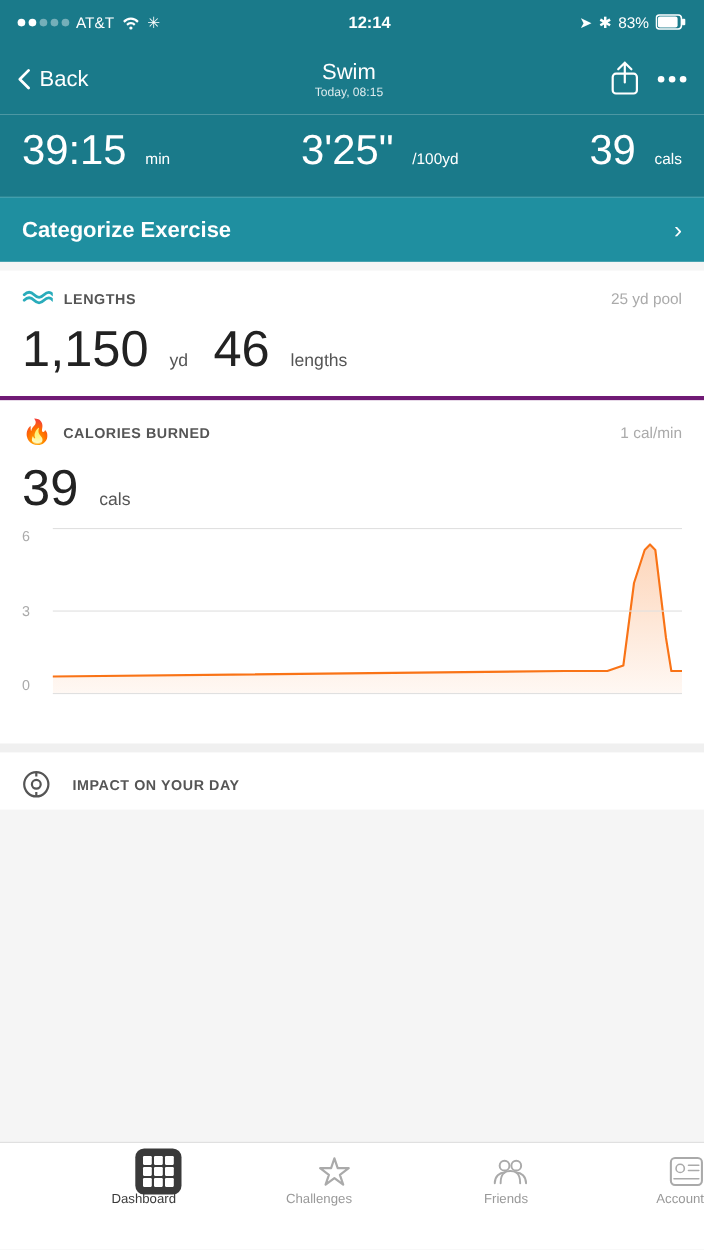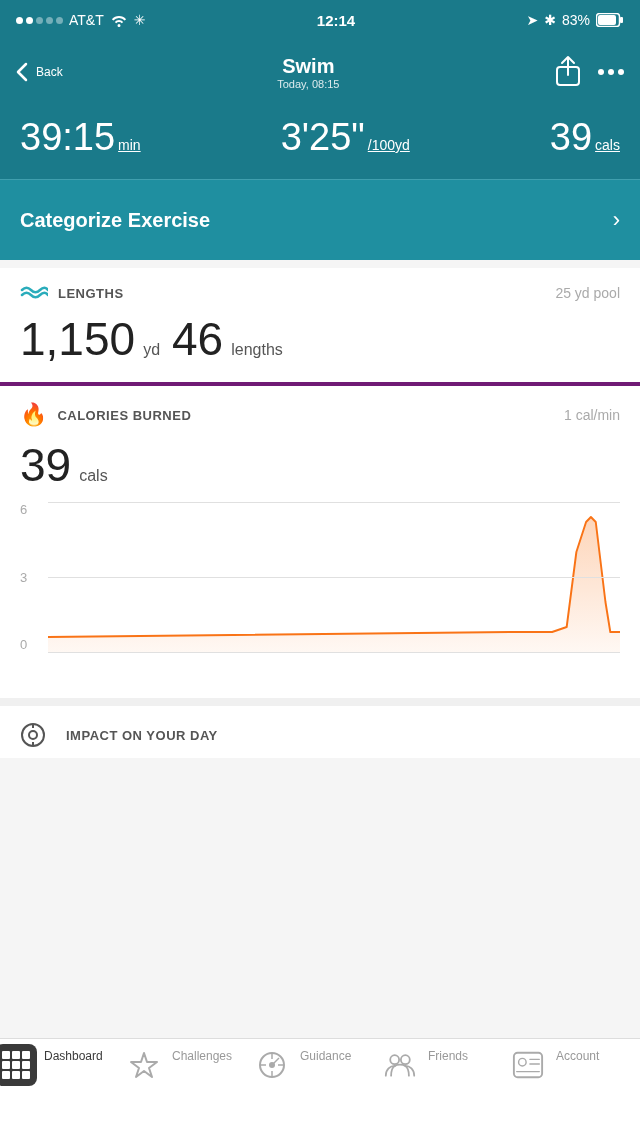--- a/index.html
+++ b/index.html
@@ -45,44 +45,44 @@
     }
     .nav-back {
       display: flex;
       align-items: center;
       gap: 4px;
       color: white;
       font-size: 18px;
       cursor: pointer;
     }
     .nav-title-block { text-align: center; }
-    .nav-title { font-size: 20px; font-weight: 700; color: white; }
+    .nav-title { font-size: 20px; font-weight: 400; color: white; }
     .nav-subtitle { font-size: 11px; color: rgba(255,255,255,0.85); }
     .nav-actions { display: flex; align-items: center; gap: 16px; }
     .share-icon { width: 28px; height: 34px; }
     .more-dots { display: flex; gap: 4px; align-items: center; }
     .more-dot { width: 6px; height: 6px; border-radius: 50%; background: white; }
 
     
     .stats-row {
       background: #1a7a8a;
       padding: 12px 20px 20px;
       display: flex;
       justify-content: space-between;
       align-items: flex-start;
     }
     .stat-item { color: white; }
     .stat-value { font-size: 38px; font-weight: 300; }
-    .stat-unit { font-size: 14px; font-weight: 400; margin-left: 3px; text-decoration: underline; }
+    .stat-unit { font-size: 14px; font-weight: 400; margin-left: 17px; }
     .stat-item.middle { text-align: center; }
 
     
     .categorize-banner {
       background: #1f8fa0;
-      padding: 27px 20px;
+      padding: 16px 20px;
       display: flex;
       align-items: center;
       justify-content: space-between;
       cursor: pointer;
       border-top: 1px solid rgba(255,255,255,0.15);
     }
     .categorize-text {
       font-size: 20px;
       font-weight: 700;
       color: white;
@@ -117,21 +117,21 @@
       letter-spacing: 0.5px;
       text-transform: uppercase;
     }
     .section-meta {
       font-size: 14px;
       color: #aaa;
     }
     .section-value-row {
       display: flex;
       align-items: baseline;
-      gap: 8px;
+      gap: 19px;
       margin-top: 4px;
     }
     .big-value { font-size: 46px; font-weight: 300; color: #222; }
     .big-unit { font-size: 16px; color: #555; }
     .big-value-secondary { font-size: 46px; font-weight: 300; color: #222; margin-left: 4px; }
 
     
     .wave-icon { color: #2aacbb; font-size: 20px; }
     
     .flame-icon { font-size: 22px; }
@@ -201,23 +201,23 @@
       height: 98px;
       background: white;
       border-top: 1px solid #ddd;
       display: flex;
       align-items: flex-start;
       padding-top: 10px;
     }
     .tab-item {
       flex: 1;
       display: flex;
-      flex-direction: row;
-      align-items: flex-start;
-      gap: 12px;
+      flex-direction: column;
+      align-items: flex-end;
+      gap: 2px;
       cursor: pointer;
     }
     .tab-icon {
       width: 32px;
       height: 32px;
       display: flex;
       align-items: center;
       justify-content: center;
     }
     .tab-label {
@@ -273,21 +273,21 @@
       </svg>
     </span>
   </div>
 </div>
 
 <div class="nav-bar">
   <div class="nav-back">
     <svg width="12" height="20" viewBox="0 0 12 20" fill="white">
       <path d="M10 2L2 10l8 8" stroke="white" stroke-width="2.5" stroke-linecap="round" stroke-linejoin="round" fill="none"></path>
     </svg>
-    <span style="font-size:12px; margin-left:4px;">Back</span>
+    <span style="font-size:20px; margin-left:4px;">Back</span>
   </div>
   <div class="nav-title-block">
     <div class="nav-title">Swim</div>
     <div class="nav-subtitle">Today, 08:15</div>
   </div>
   <div class="nav-actions">
     <div>
       <svg class="share-icon" viewBox="0 0 28 34" fill="none" xmlns="http://www.w3.org/2000/svg">
         <rect x="3" y="12" width="22" height="18" rx="3" stroke="white" stroke-width="2" fill="none"></rect>
         <path d="M14 2v18M8 8l6-6 6 6" stroke="white" stroke-width="2" stroke-linecap="round" stroke-linejoin="round"></path>
@@ -418,34 +418,20 @@
 
   <div class="tab-item">
     <div class="tab-icon">
       <svg width="32" height="32" viewBox="0 0 32 32" fill="none">
         <polygon points="16,4 19,13 29,13 21,19 24,28 16,22 8,28 11,19 3,13 13,13" stroke="#aaa" stroke-width="2" fill="none" stroke-linejoin="round"></polygon>
       </svg>
     </div>
     <span class="tab-label">Challenges</span>
   </div>
 
-  <div class="tab-item">
-    <div class="tab-icon">
-      <svg width="32" height="32" viewBox="0 0 32 32" fill="none">
-        <circle cx="16" cy="16" r="12" stroke="#aaa" stroke-width="2"></circle>
-        <circle cx="16" cy="16" r="3" fill="#aaa"></circle>
-        <line x1="16" y1="4" x2="16" y2="10" stroke="#aaa" stroke-width="1.5"></line>
-        <line x1="16" y1="22" x2="16" y2="28" stroke="#aaa" stroke-width="1.5"></line>
-        <line x1="4" y1="16" x2="10" y2="16" stroke="#aaa" stroke-width="1.5"></line>
-        <line x1="22" y1="16" x2="28" y2="16" stroke="#aaa" stroke-width="1.5"></line>
-        <line x1="23" y1="9" x2="16" y2="16" stroke="#aaa" stroke-width="1.5"></line>
-      </svg>
-    </div>
-    <span class="tab-label">Guidance</span>
-  </div>
 
   <div class="tab-item">
     <div class="tab-icon">
       <svg width="36" height="32" viewBox="0 0 36 32" fill="none">
         <circle cx="12" cy="10" r="5" stroke="#aaa" stroke-width="2"></circle>
         <circle cx="24" cy="10" r="5" stroke="#aaa" stroke-width="2"></circle>
         <path d="M2 28 C2 21 7 17 12 17" stroke="#aaa" stroke-width="2" fill="none" stroke-linecap="round"></path>
         <path d="M34 28 C34 21 29 17 24 17" stroke="#aaa" stroke-width="2" fill="none" stroke-linecap="round"></path>
         <path d="M12 17 C15 15 21 15 24 17 C27 19 28 23 28 28" stroke="#aaa" stroke-width="2" fill="none" stroke-linecap="round"></path>
         <path d="M12 17 C9 19 8 23 8 28" stroke="#aaa" stroke-width="2" fill="none" stroke-linecap="round"></path>

